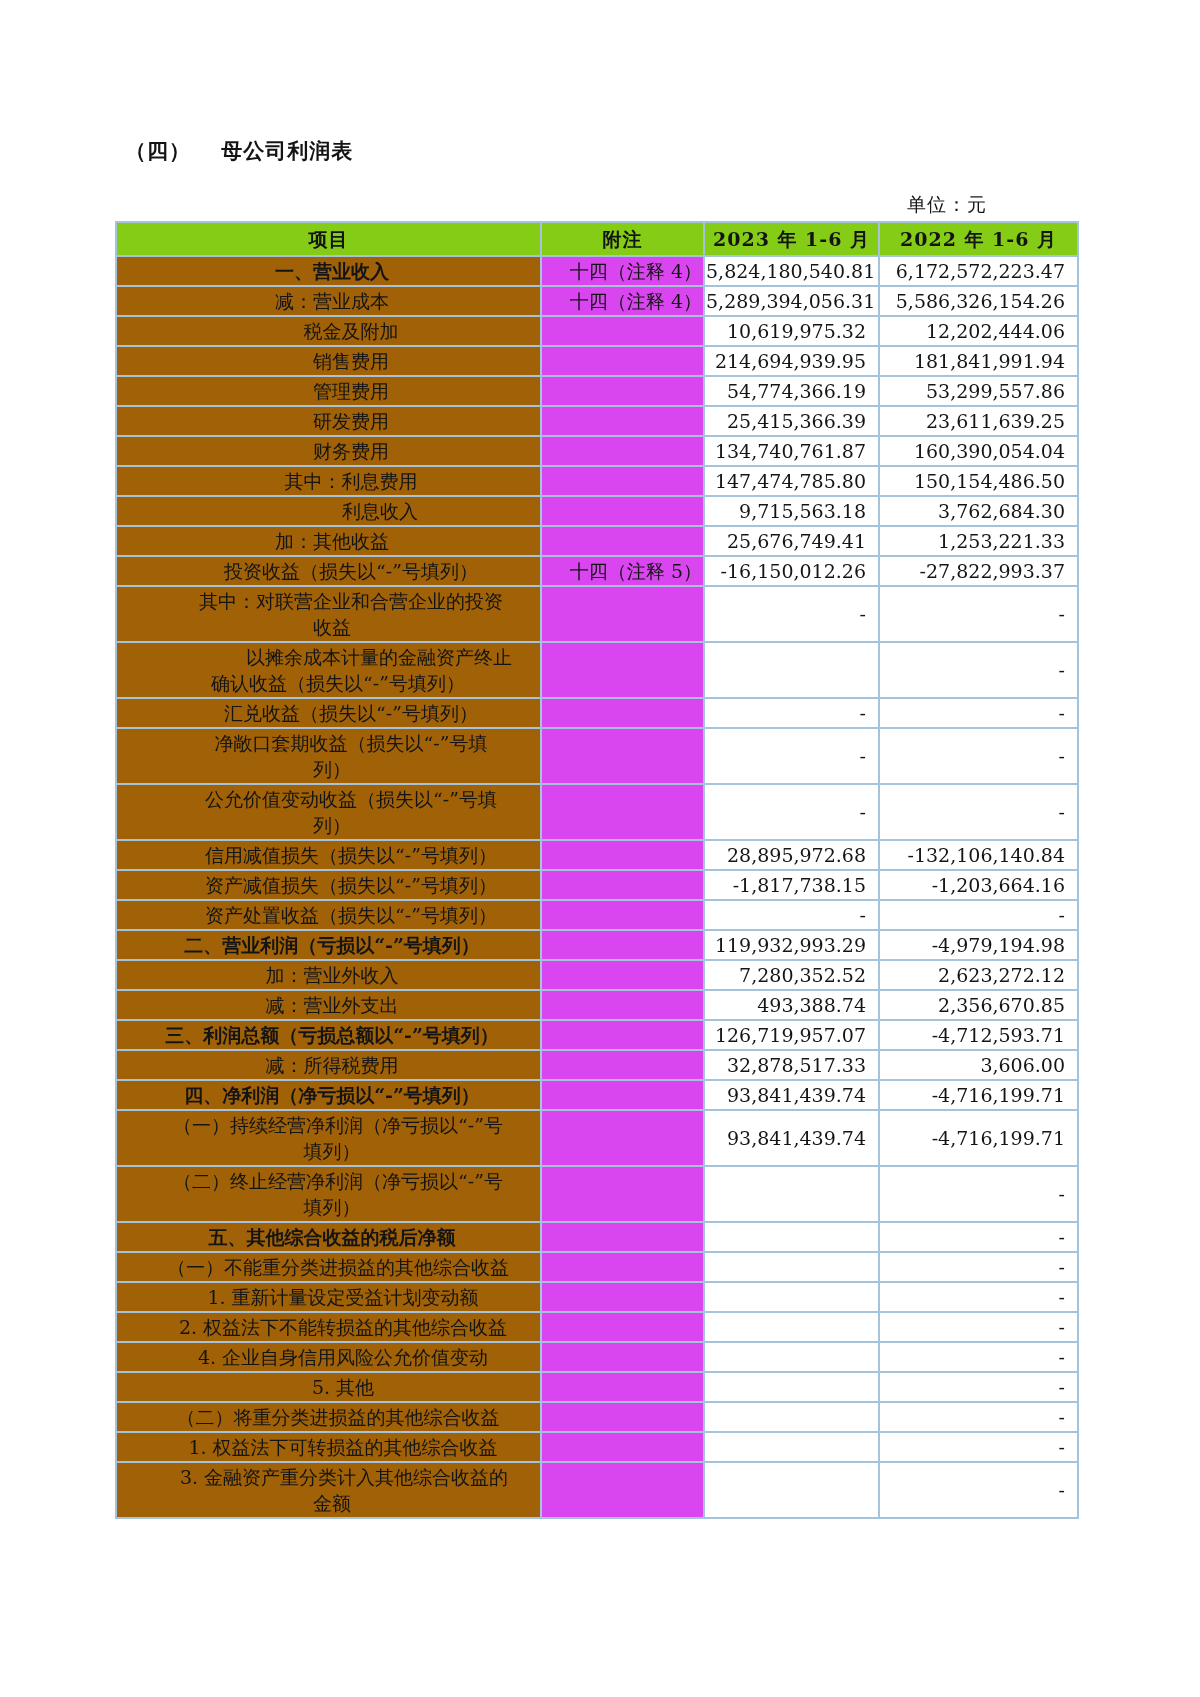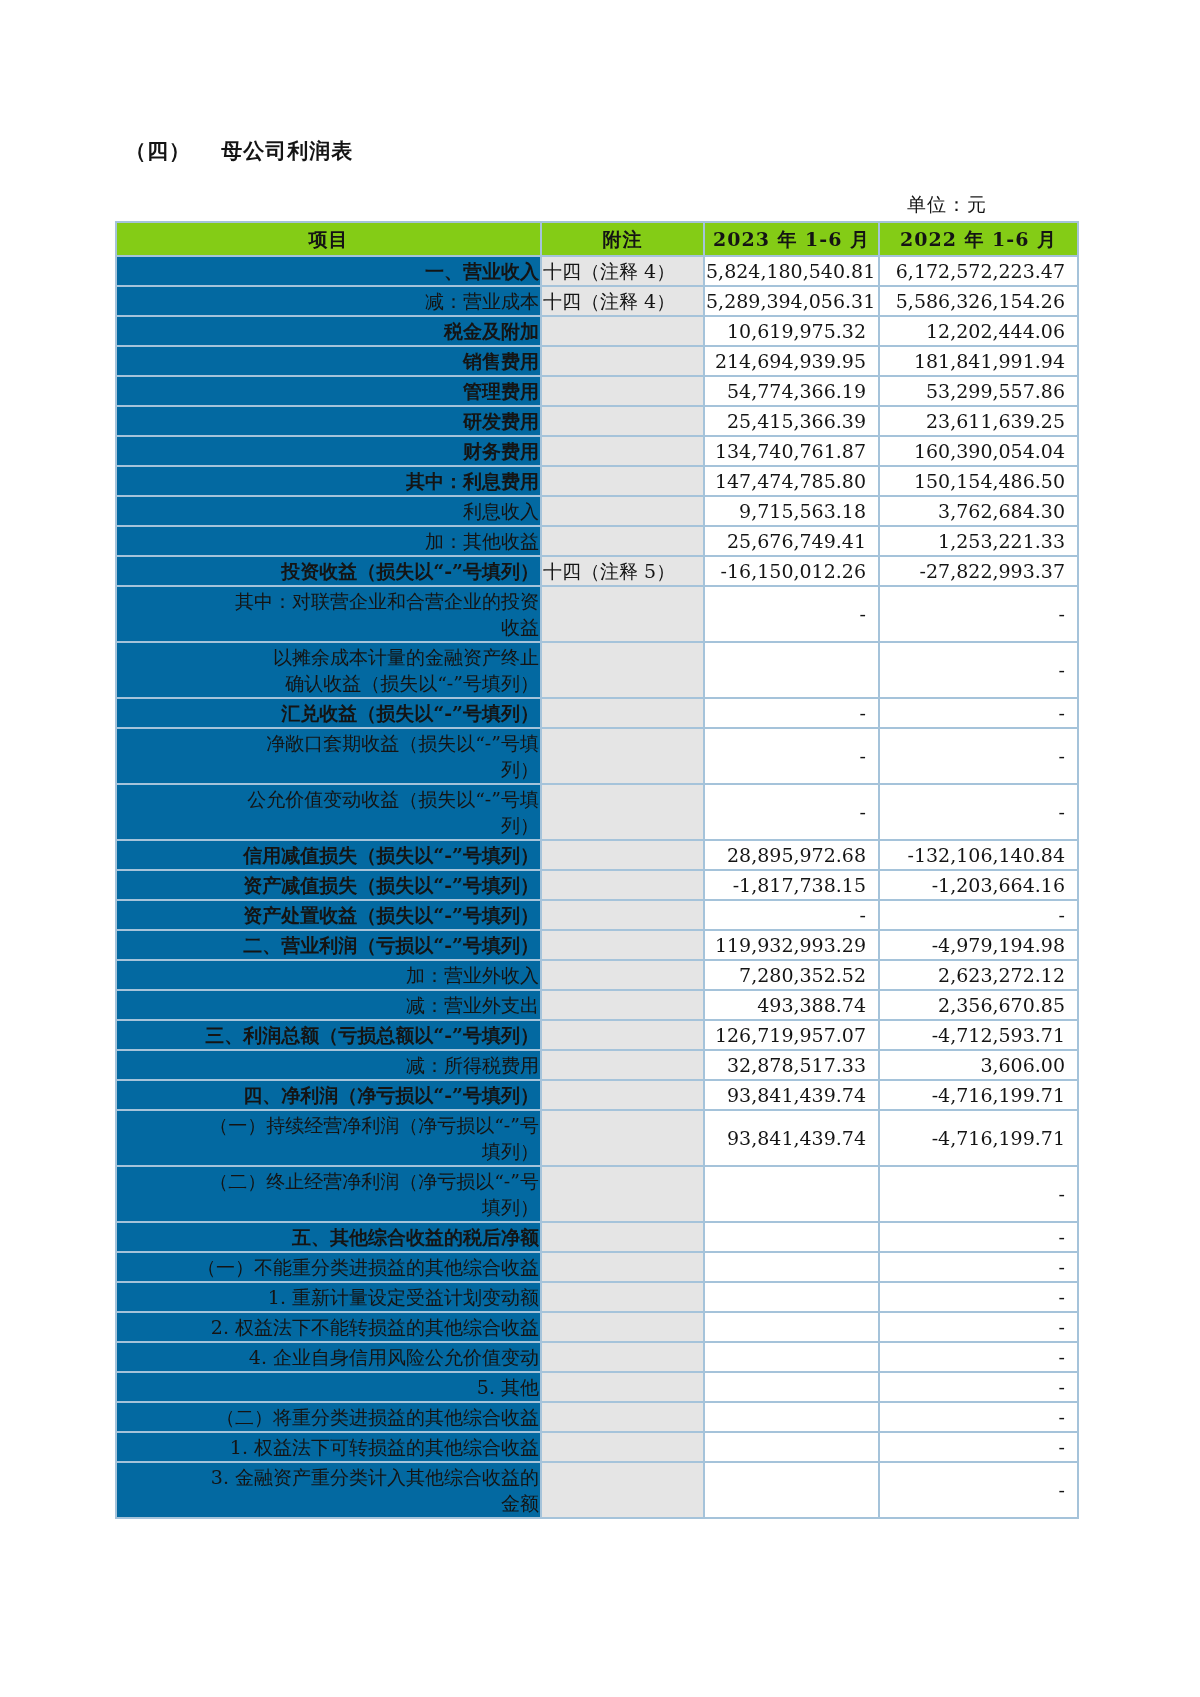--- a/index.html
+++ b/index.html
@@ -23,27 +23,27 @@
   }
   col.c1{width:425px;}col.c2{width:163px;}col.c3{width:175px;}col.c4{width:199px;}
   th,td{
     border:2px solid #a5c3da;vertical-align:middle;
     padding-top:1px;padding-bottom:1px;line-height:26px;
   }
   th{
     background:#84cc16;font-weight:bold;text-align:center;
     height:30px;letter-spacing:1px;
   }
-  td.lab{background:#0369a1;white-space:pre-wrap;text-align:right;}
-  td.note{background:#e5e5e5;text-align:left;}
+  td.lab{background:#a16207;white-space:pre-wrap;text-align:center;}
+  td.note{background:#d946ef;text-align:right;}
   td.val{background:#ffffff;text-align:right;padding-right:12px;}
   .b{font-weight:bold;}
   
   .l0{padding-left:8px;}
-  .l1{padding-left:46px;font-weight:bold;}
+  .l1{padding-left:46px;}
   .l2{padding-left:104px;}
   .p1{padding-left:20px;}
   .n1{padding-left:30px;}
   .h12{padding-left:8px;text-indent:12px;}
   .h24{padding-left:8px;text-indent:24px;}
   .h38{padding-left:8px;text-indent:38px;}
   .h84{padding-left:20px;text-indent:82px;}
 </style>
 </head>
 <body>

